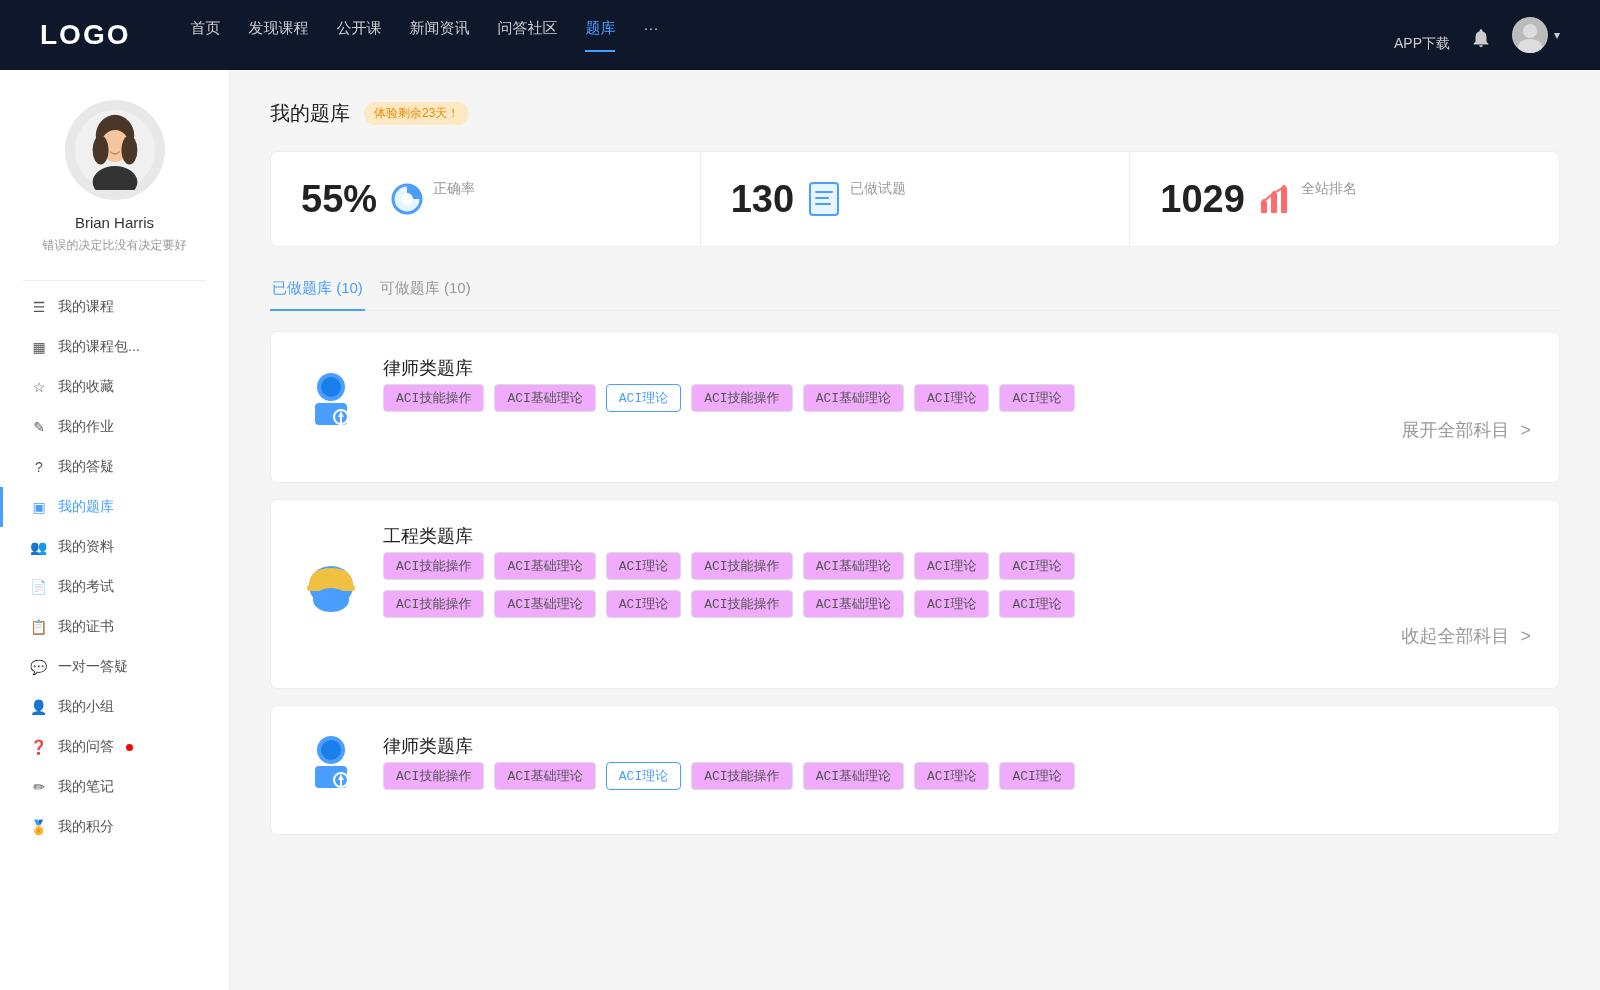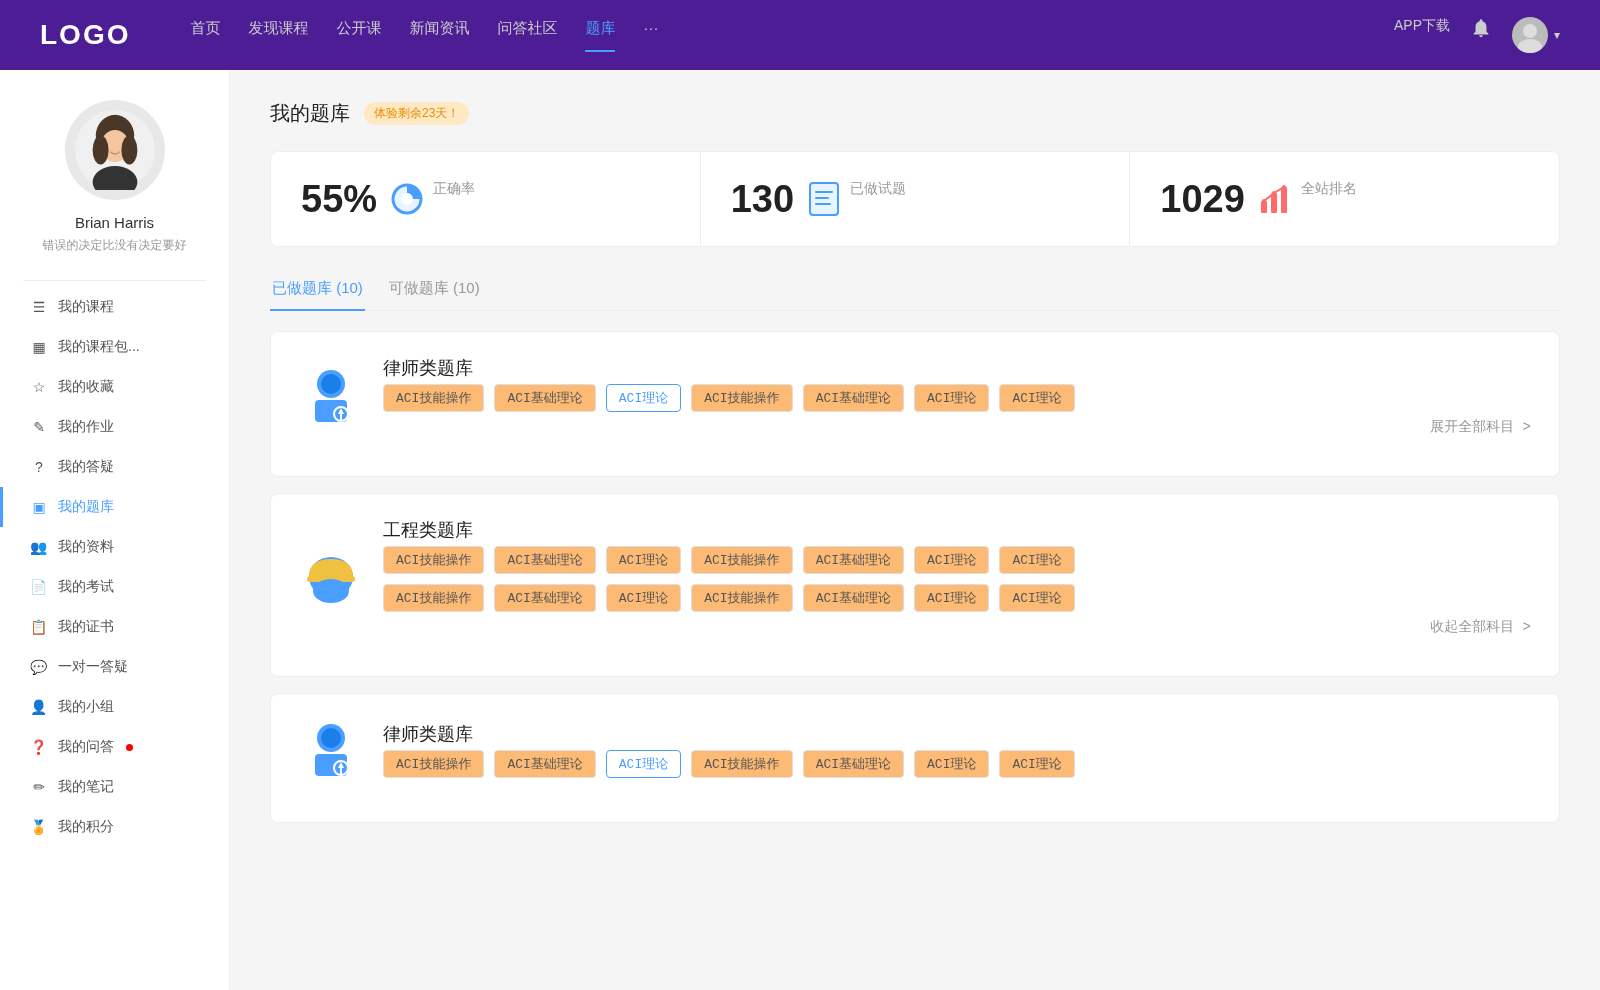--- a/index.html
+++ b/index.html
@@ -1,20 +1,20 @@
 <!DOCTYPE html>
 <html><head>
   <meta charset="utf-8">
   <style>
     * { box-sizing: border-box; margin: 0; padding: 0; }
     body { font-family: -apple-system, BlinkMacSystemFont, 'PingFang SC', 'Microsoft YaHei', sans-serif; background: #f5f5f5; color: #333; }
 
     
     .navbar {
-      background: #4c1d95;
+      background: #0f172a;
       height: 70px;
       display: flex;
       align-items: center;
       padding: 0 40px;
       position: relative;
     }
     .navbar-logo {
       color: white;
       font-size: 28px;
       font-weight: bold;
@@ -32,21 +32,21 @@
       font-size: 15px;
       cursor: pointer;
     }
     .navbar-nav a.active {
       color: #4a9eff;
       border-bottom: 2px solid #4a9eff;
       padding-bottom: 12px;
     }
     .navbar-right {
       display: flex;
-      align-items: flex-start;
+      align-items: flex-end;
       gap: 20px;
       color: white;
     }
     .navbar-right .app-download {
       font-size: 14px;
       color: #ccc;
       cursor: pointer;
     }
     .bell-icon {
       position: relative;
@@ -224,21 +224,21 @@
       justify-content: center;
     }
     .stat-label {
       font-size: 14px;
       color: #999;
     }
 
     
     .tab-bar {
       display: flex;
-      gap: 22px;
+      gap: 13px;
       margin-bottom: 20px;
       border-bottom: 1px solid #eee;
     }
     .tab-item {
       font-size: 15px;
       padding: 8px 2px 12px;
       cursor: pointer;
       color: #999;
       position: relative;
     }
@@ -290,30 +290,30 @@
       flex-wrap: wrap;
       margin-top: 4px;
     }
     .tag {
       font-size: 13px;
       padding: 4px 12px;
       border-radius: 4px;
       border: 1px solid #ddd;
       color: #555;
       cursor: pointer;
-      background: #fdba74;
+      background: #f0abfc;
     }
     .tag.active {
       border-color: #4a9eff;
       color: #4a9eff;
       background: white;
     }
     .expand-btn {
       text-align: right;
-      font-size: 14px;
+      font-size: 18px;
       color: #999;
       cursor: pointer;
       margin-top: 6px;
     }
     .tags-section { flex: 1; }
     .tags-row-2 { margin-top: 10px; }
   </style>
 </head>
 <body>
 

